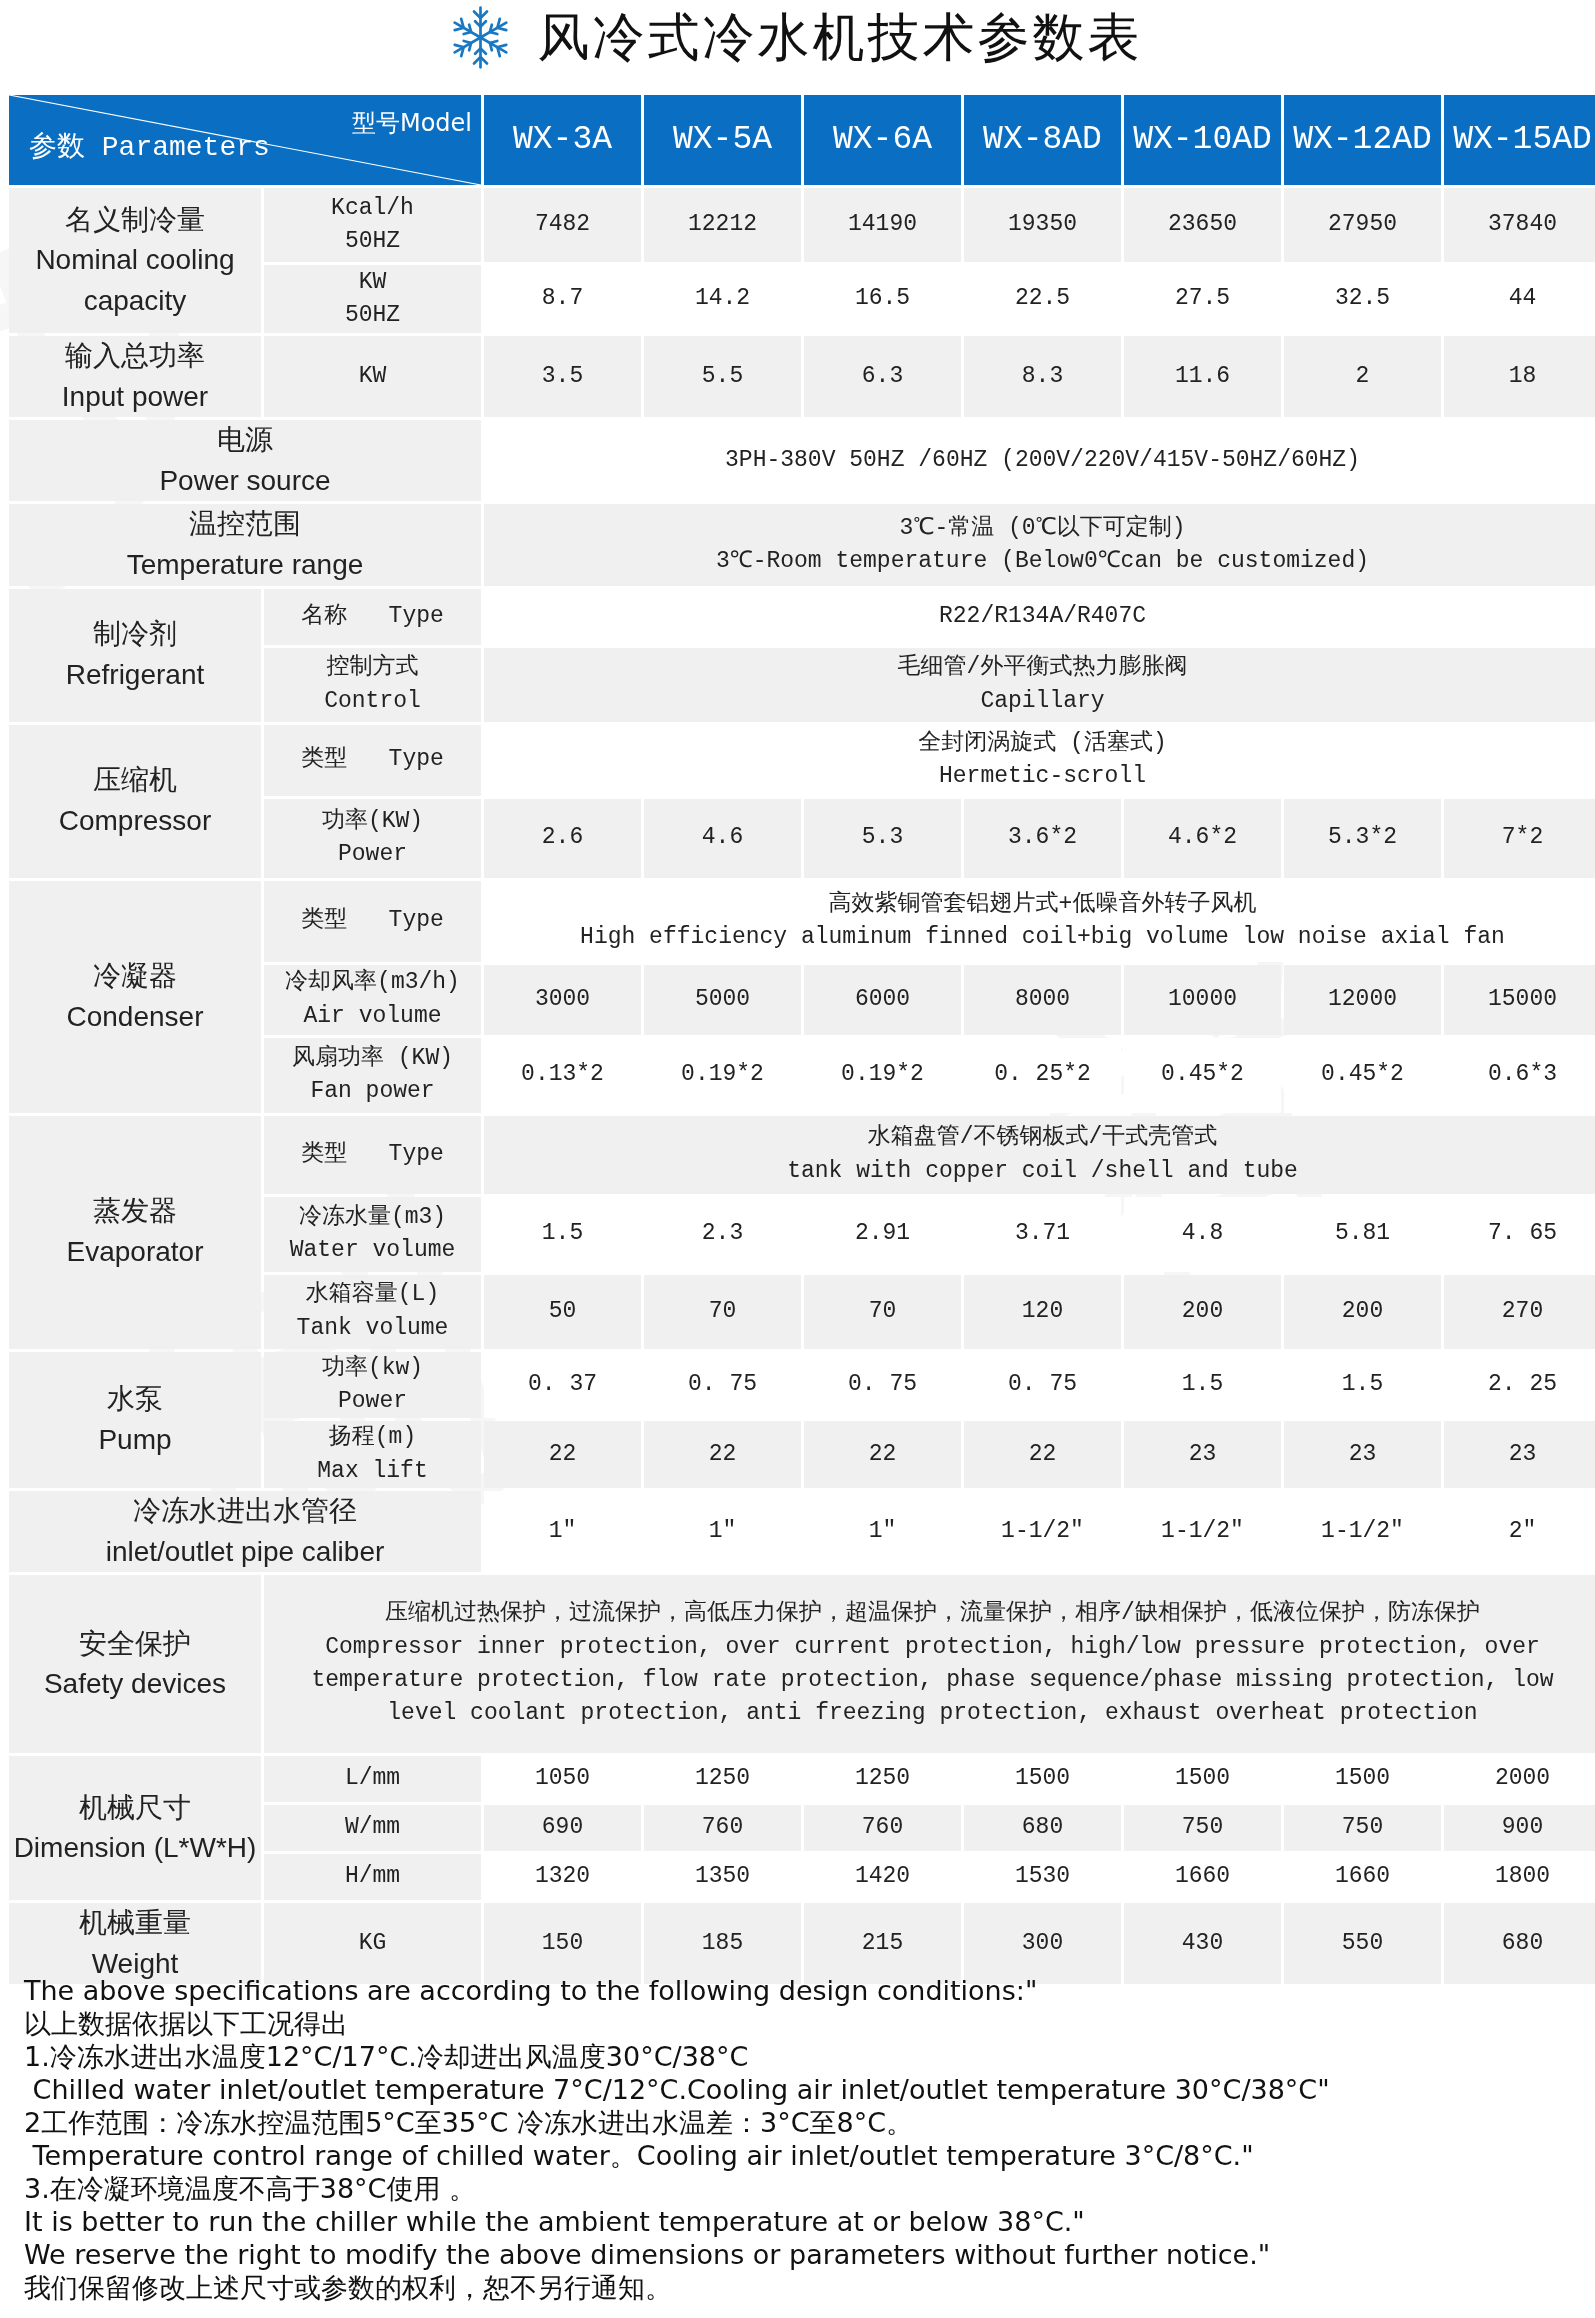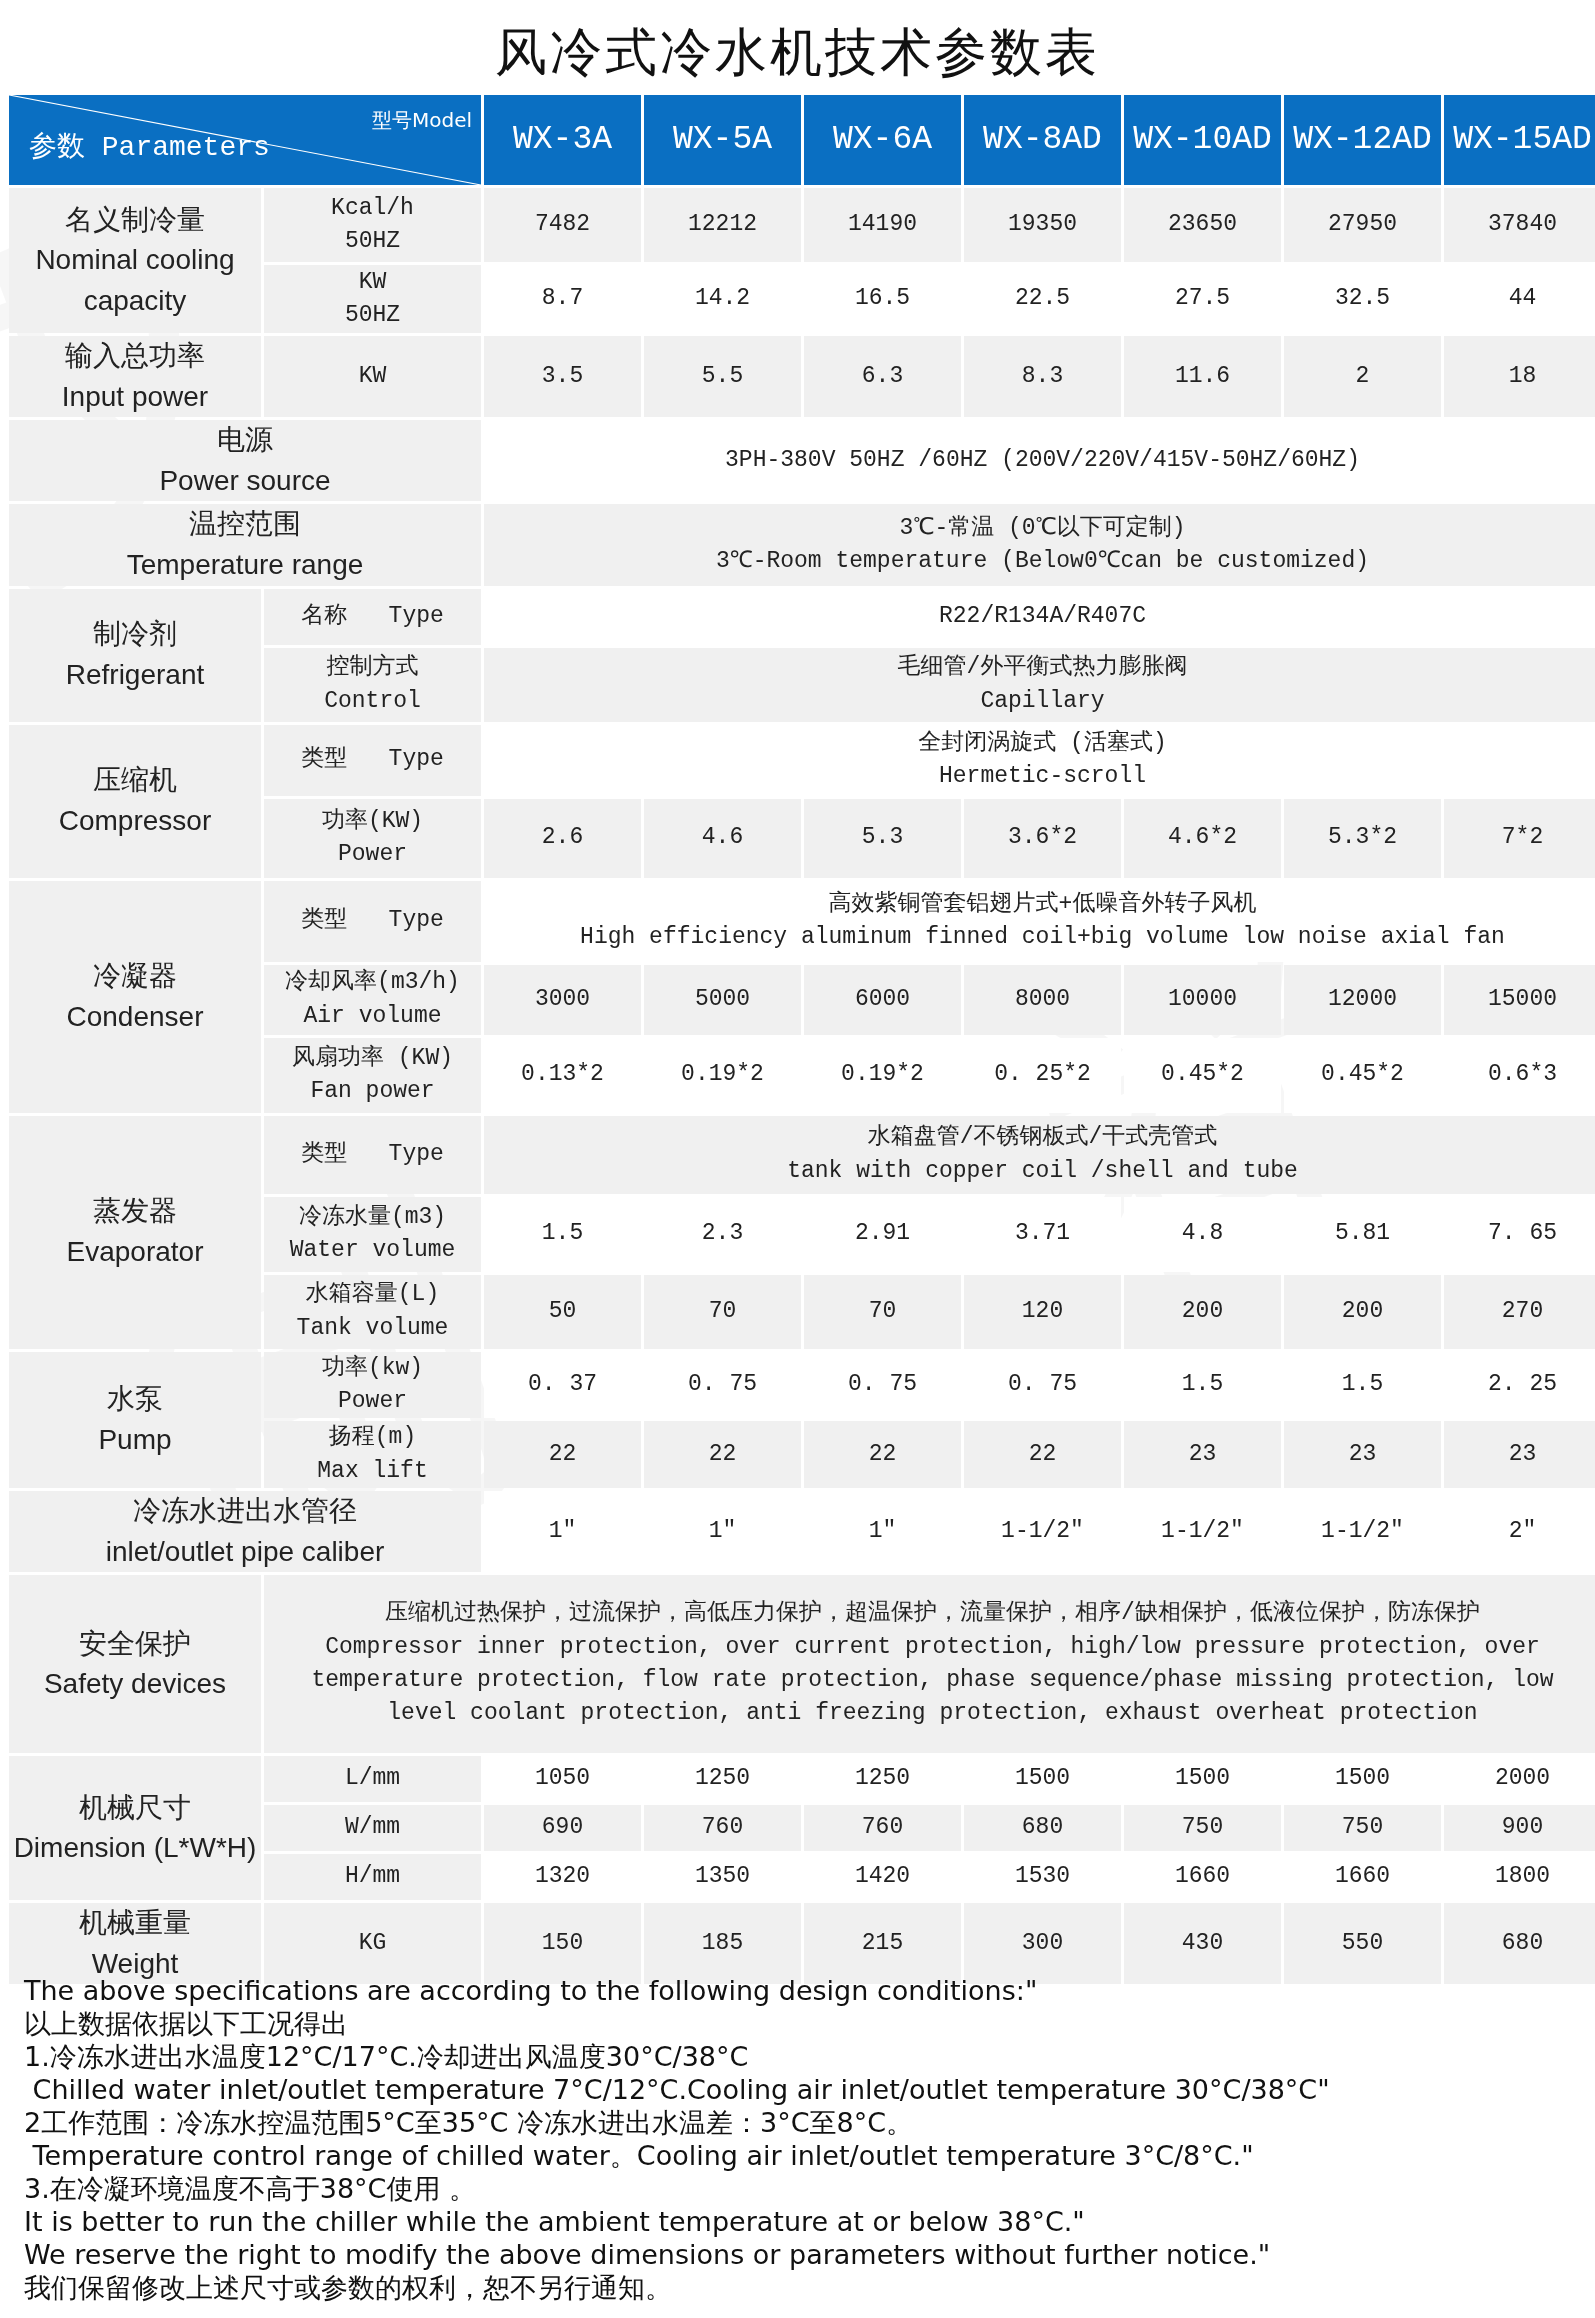--- a/index.html
+++ b/index.html
@@ -1,27 +1,27 @@
 <!DOCTYPE html>
 <html style="font-size:8px"><head>
 <meta charset="utf-8">
 <style>
   html, body { margin:0; padding:0; background:#ffffff; }
   body { width:1595px; height:2319px; position:relative; overflow:hidden; font-family:"DejaVu Serif", serif; color:#222; }
-  .title-wrap { position:absolute; left:0; top:0; width:1595px; height:75px; display:flex; align-items:center; justify-content:center; gap:30px;flex-direction:column; }
+  .title-wrap { position:absolute; left:0; top:0; width:1595px; height:75px; display:flex; align-items:center; justify-content:center; gap:30px; }
   .title-text { font-family:"DejaVu Sans", sans-serif; font-size:52px; color:#111; letter-spacing:3px; }
   .snow { width:55px; height:65px; }
   table.spec { position:absolute; left:6px; top:92px; width:1583px; border-collapse:separate; border-spacing:3px; table-layout:fixed; }
   table.spec td { text-align:center; vertical-align:middle; background:#f0f0f0; font-family:"Liberation Mono","DejaVu Sans Mono", monospace; font-size:23px; line-height:1.45; padding:0 3px; }
   table.spec td.w { background:#ffffff; }
   table.spec td.lbl { font-family:Liberation Sans, sans-serif; font-size:28px; }
   table.spec tr.head td { background:#0a6fc2; color:#ffffff; font-family:"Liberation Mono","DejaVu Sans Mono", monospace; font-size:33px; height:90px; }
   td.corner { position:relative; padding:0 !important; }
   td.corner .diag { position:absolute; left:0; top:0; width:100%; height:100%; }
-  td.corner .model { position:absolute; right:9px; top:11px; font-family:"DejaVu Sans", sans-serif; font-size:20px; color:#fff; }
+  td.corner .model { position:absolute; right:9px; top:11px; font-family:"DejaVu Sans", sans-serif; font-size:24px; color:#fff; }
   td.corner .params { position:absolute; left:20px; bottom:16px; font-family:Liberation Mono, monospace; font-size:28px; color:#fff; }
   .notes { position:absolute; left:24px; top:1974px; width:1551px; font-family:"DejaVu Sans", sans-serif; font-size:27px; line-height:33px; color:#111; }
   .notes div { white-space:nowrap; }
   .wm { position:absolute; font-family:"DejaVu Sans", sans-serif; color:rgba(0,0,0,0.035); font-size:350px; transform:rotate(-20deg); pointer-events:none; }
 </style>
 </head>
 <body>
 
 <div class="wm" style="left:-50px;top:150px;">艾</div>
 <div class="wm" style="left:1051px;top:901px;">祥</div>

